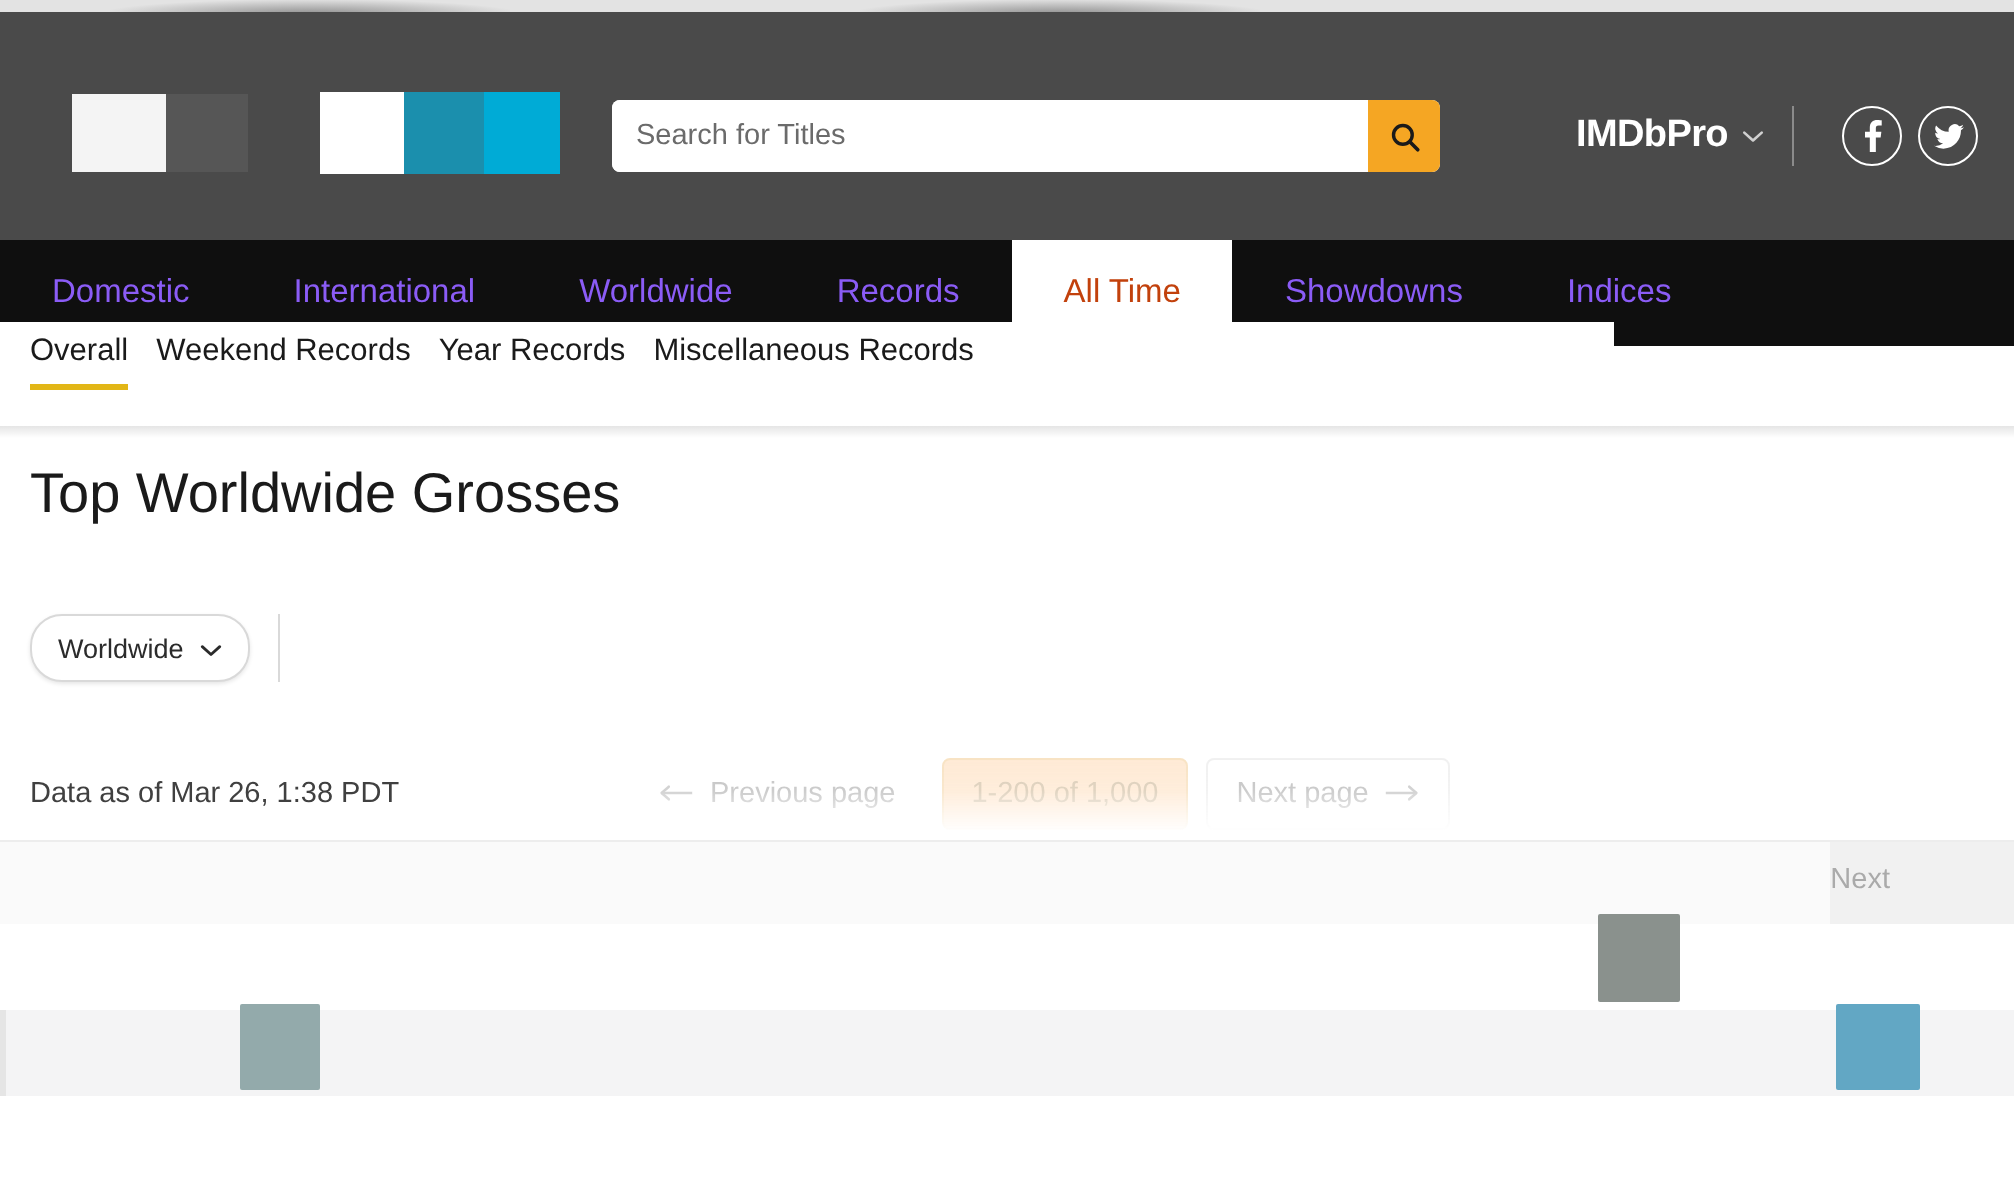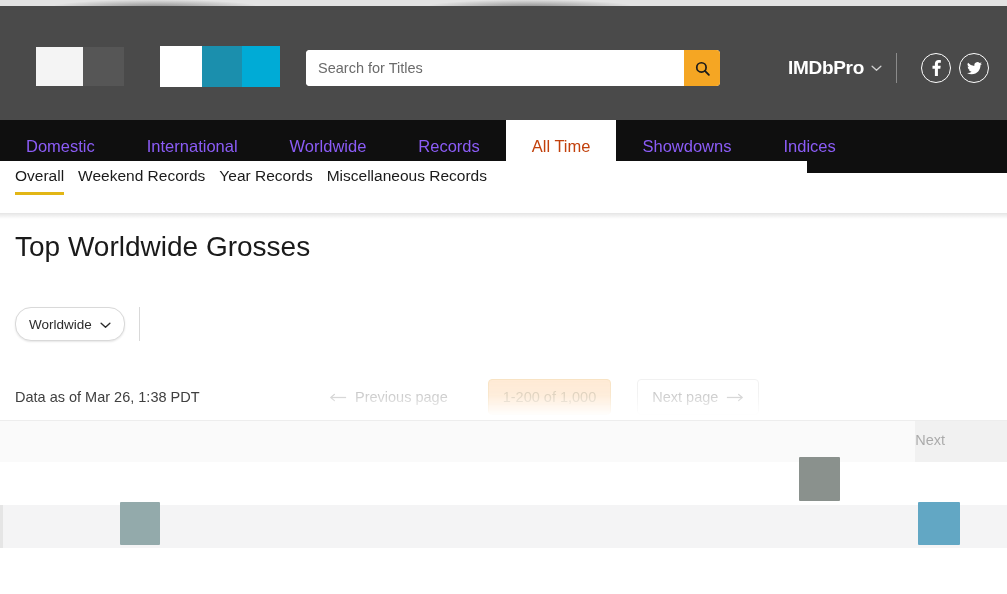--- a/index.html
+++ b/index.html
@@ -240,21 +240,21 @@
     color: #404040;
     margin-top: 28px;
   }
 
   
   .pagination {
     position: absolute;
     top: 379px; left: 315px;
     display: flex;
     align-items: center;
-    gap: 26px;
+    gap: 9px;
     opacity: 0.30;
     filter: blur(0.35px);
     -webkit-mask-image: linear-gradient(to bottom, rgba(0,0,0,1) 0%, rgba(0,0,0,0.85) 45%, rgba(0,0,0,0.05) 100%);
             mask-image: linear-gradient(to bottom, rgba(0,0,0,1) 0%, rgba(0,0,0,0.85) 45%, rgba(0,0,0,0.05) 100%);
   }
   .pg-btn {
     height: 34px;
     display: flex;
     align-items: center;
     gap: 8px;

